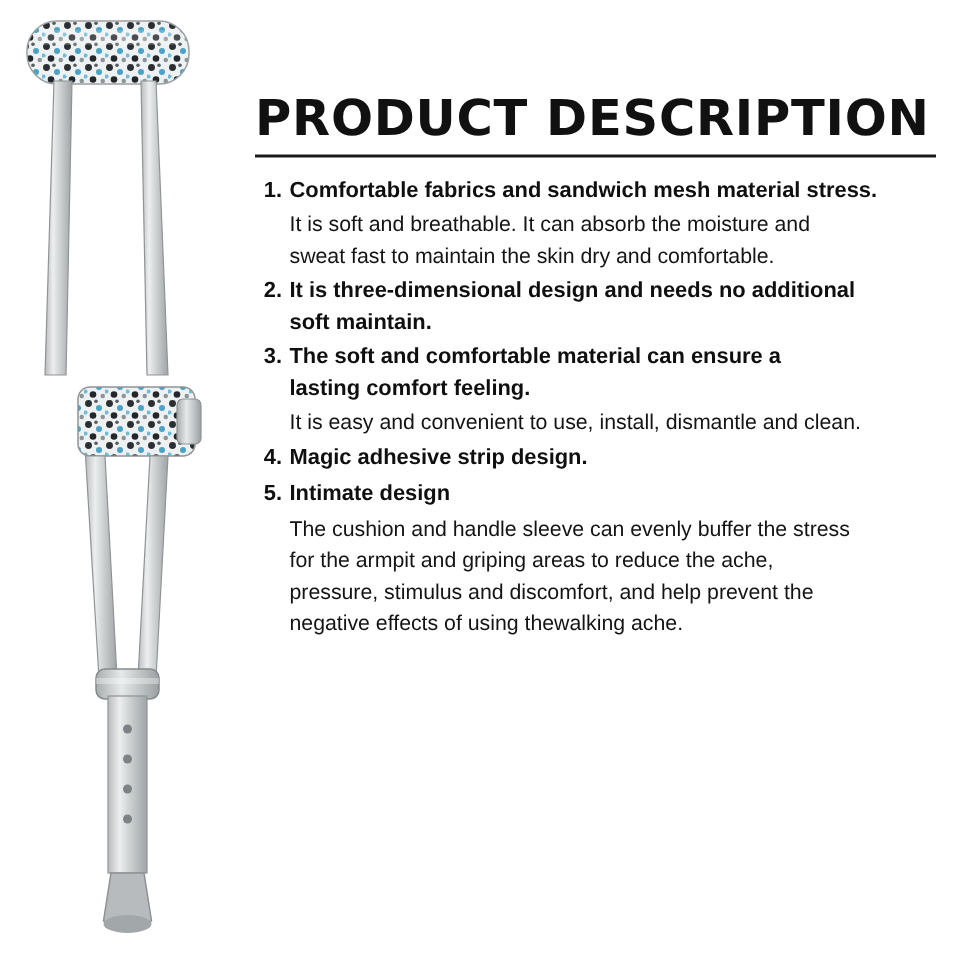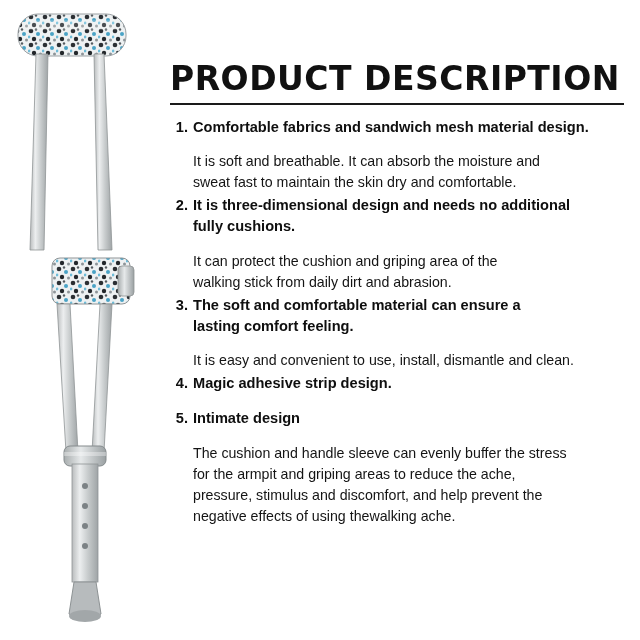--- a/index.html
+++ b/index.html
@@ -86,21 +86,21 @@
     font-weight: bold;
   }
   .item-head-text {
     flex: 1 1 auto;
   }
   .item-body {
     font-size: 14.2px;
     color: #141414;
     line-height: 1.48;
     padding-left: 25px;
-    margin-top: 14px;
+    margin-top: 3px;
   }
   .item-body div {
     white-space: nowrap;
   }
 </style>
 </head>
 <body>
 
 <div class="page">
 
@@ -172,40 +172,36 @@
   <div class="content">
 
     <h1 class="title">PRODUCT DESCRIPTION</h1>
     <div class="title-rule"></div>
 
     <ul class="list">
 
       <li class="item">
         <div class="item-head">
           <span class="item-num">1.</span>
-          <span class="item-head-text">Comfortable fabrics and sandwich mesh material design.</span>
+          <span class="item-head-text">Comfortable fabrics and sandwich mesh material stress.</span>
         </div>
         <div class="item-body">
           <div>It is soft and breathable. It can absorb the moisture and</div>
           <div>sweat fast to maintain the skin dry and comfortable.</div>
         </div>
       </li>
 
       <li class="item">
         <div class="item-head">
           <span class="item-num">2.</span>
           <span class="item-head-text">It is three-dimensional design and needs no additional</span>
         </div>
         <div class="item-head">
           <span class="item-num"></span>
-          <span class="item-head-text">fully cushions.</span>
-        </div>
-        <div class="item-body">
-          <div>It can protect the cushion and griping area of the</div>
-          <div>walking stick from daily dirt and abrasion.</div>
+          <span class="item-head-text">soft maintain.</span>
         </div>
       </li>
 
       <li class="item">
         <div class="item-head">
           <span class="item-num">3.</span>
           <span class="item-head-text">The soft and comfortable material can ensure a</span>
         </div>
         <div class="item-head">
           <span class="item-num"></span>

